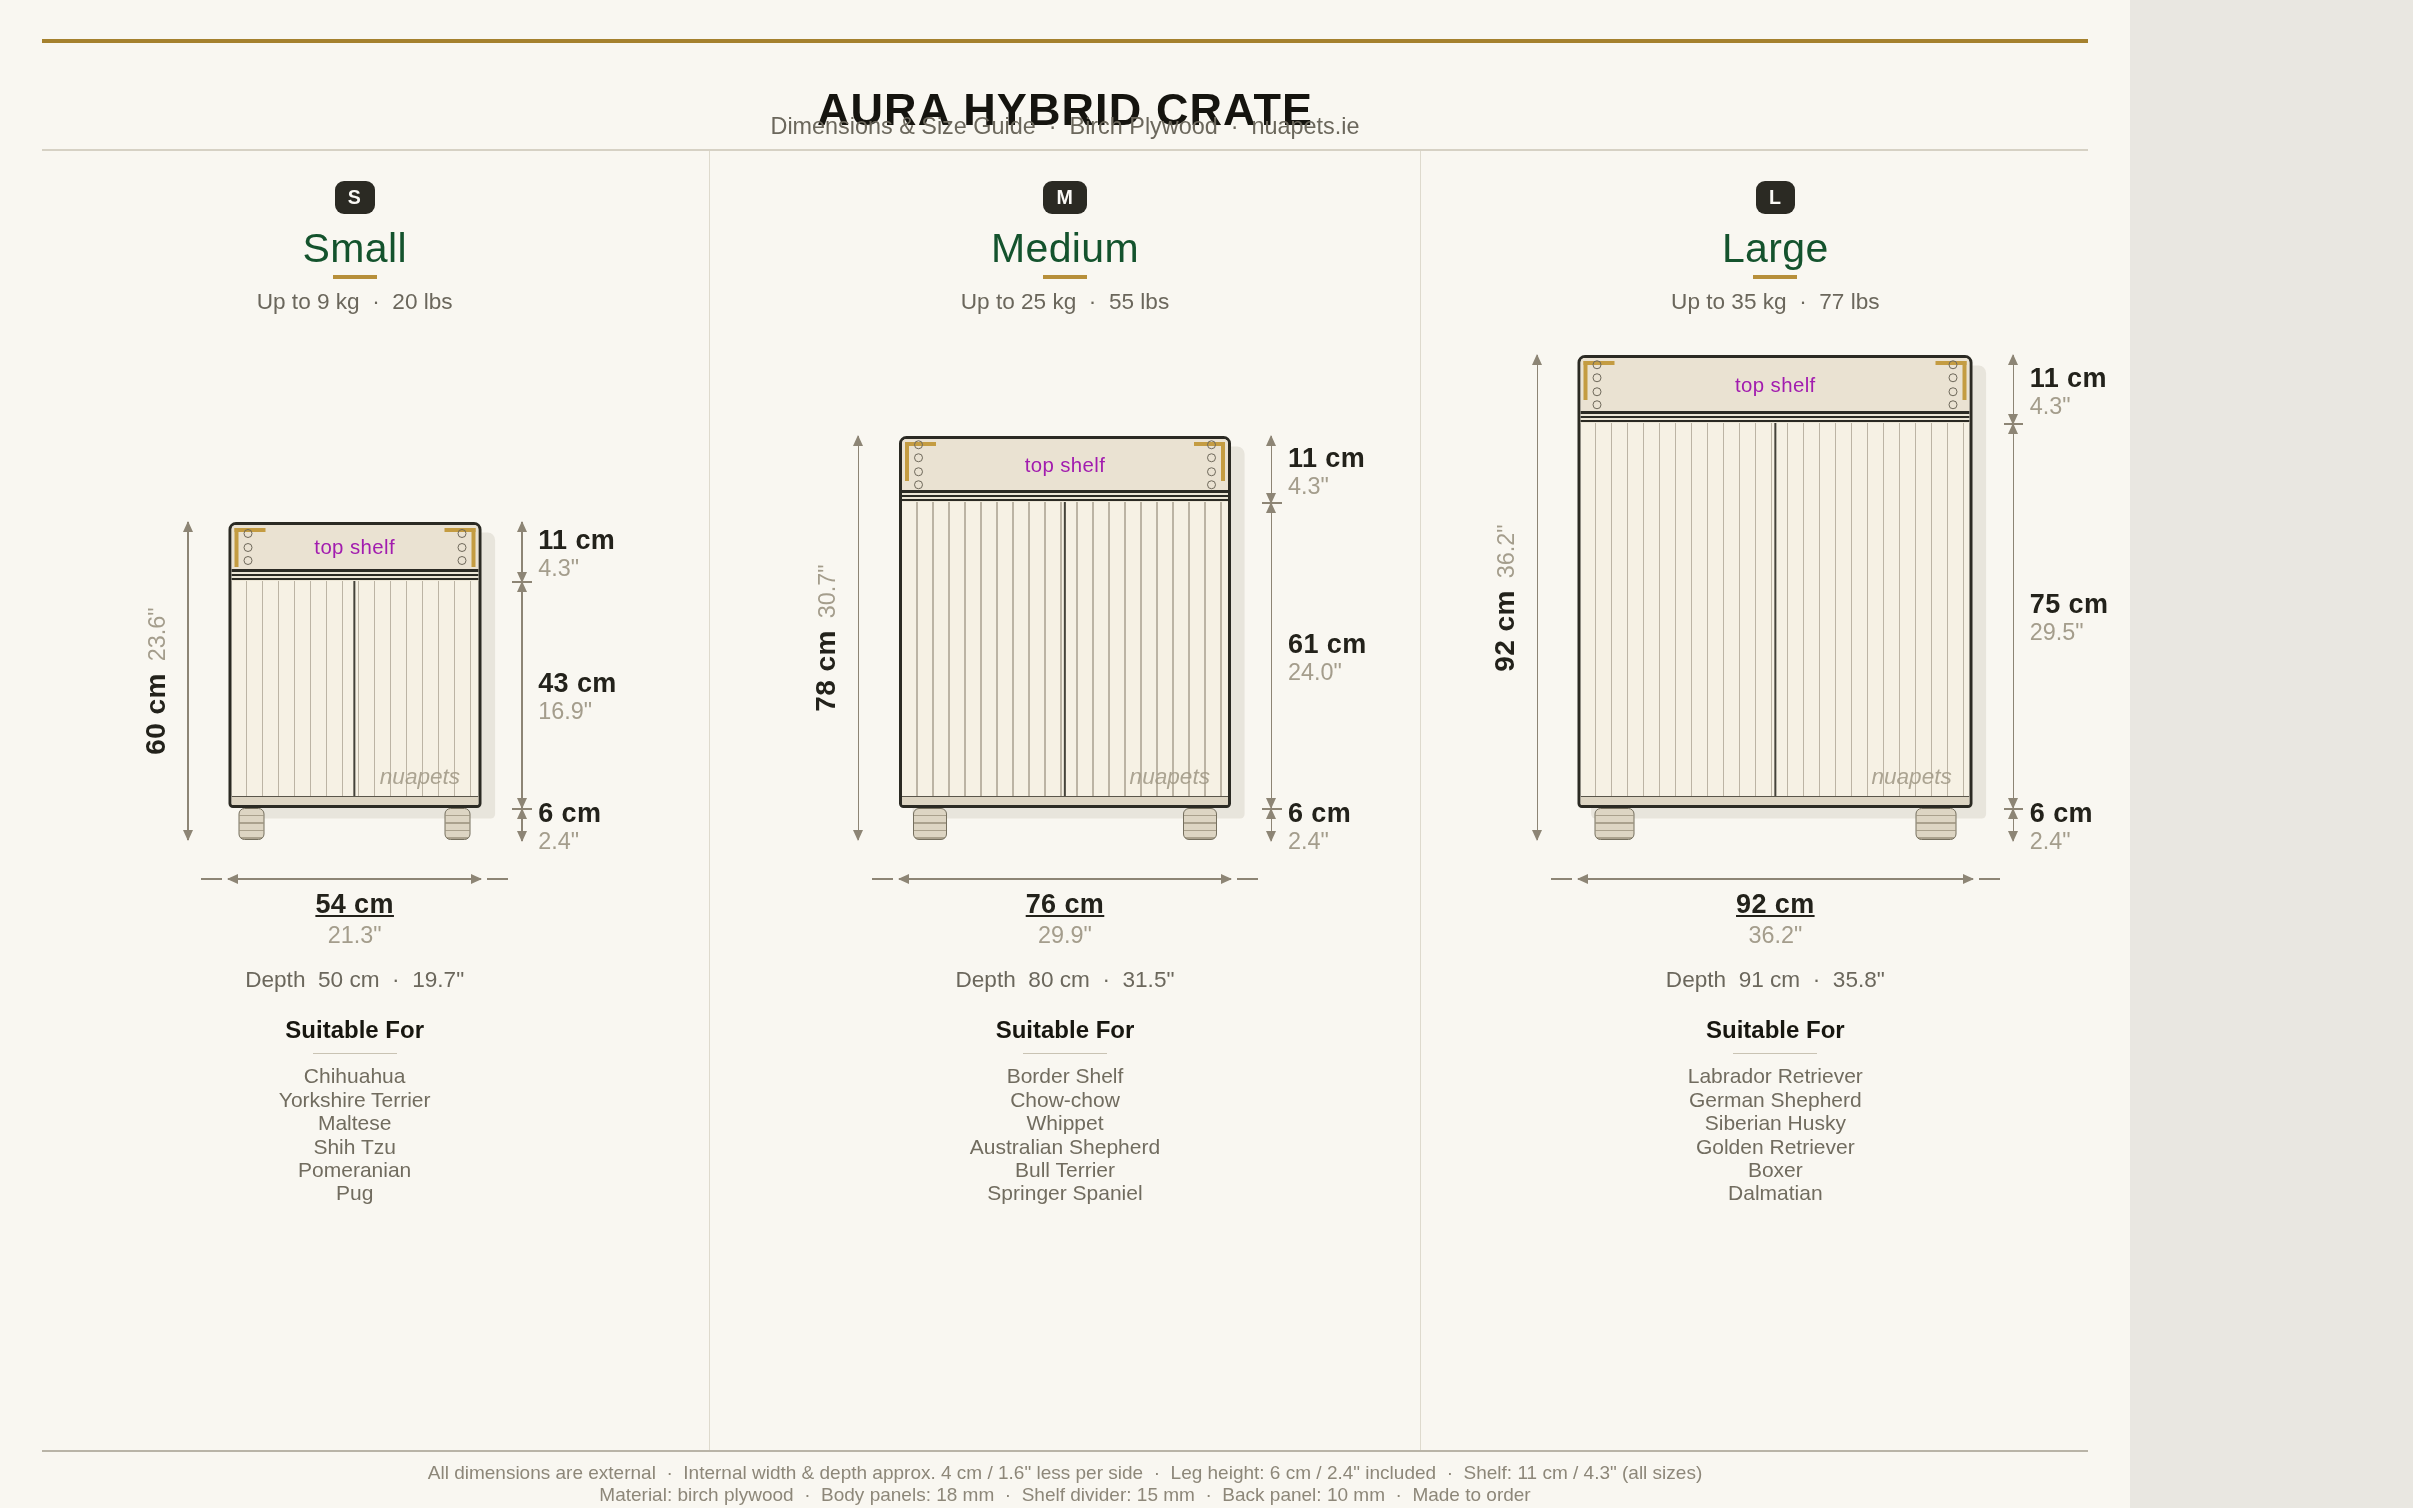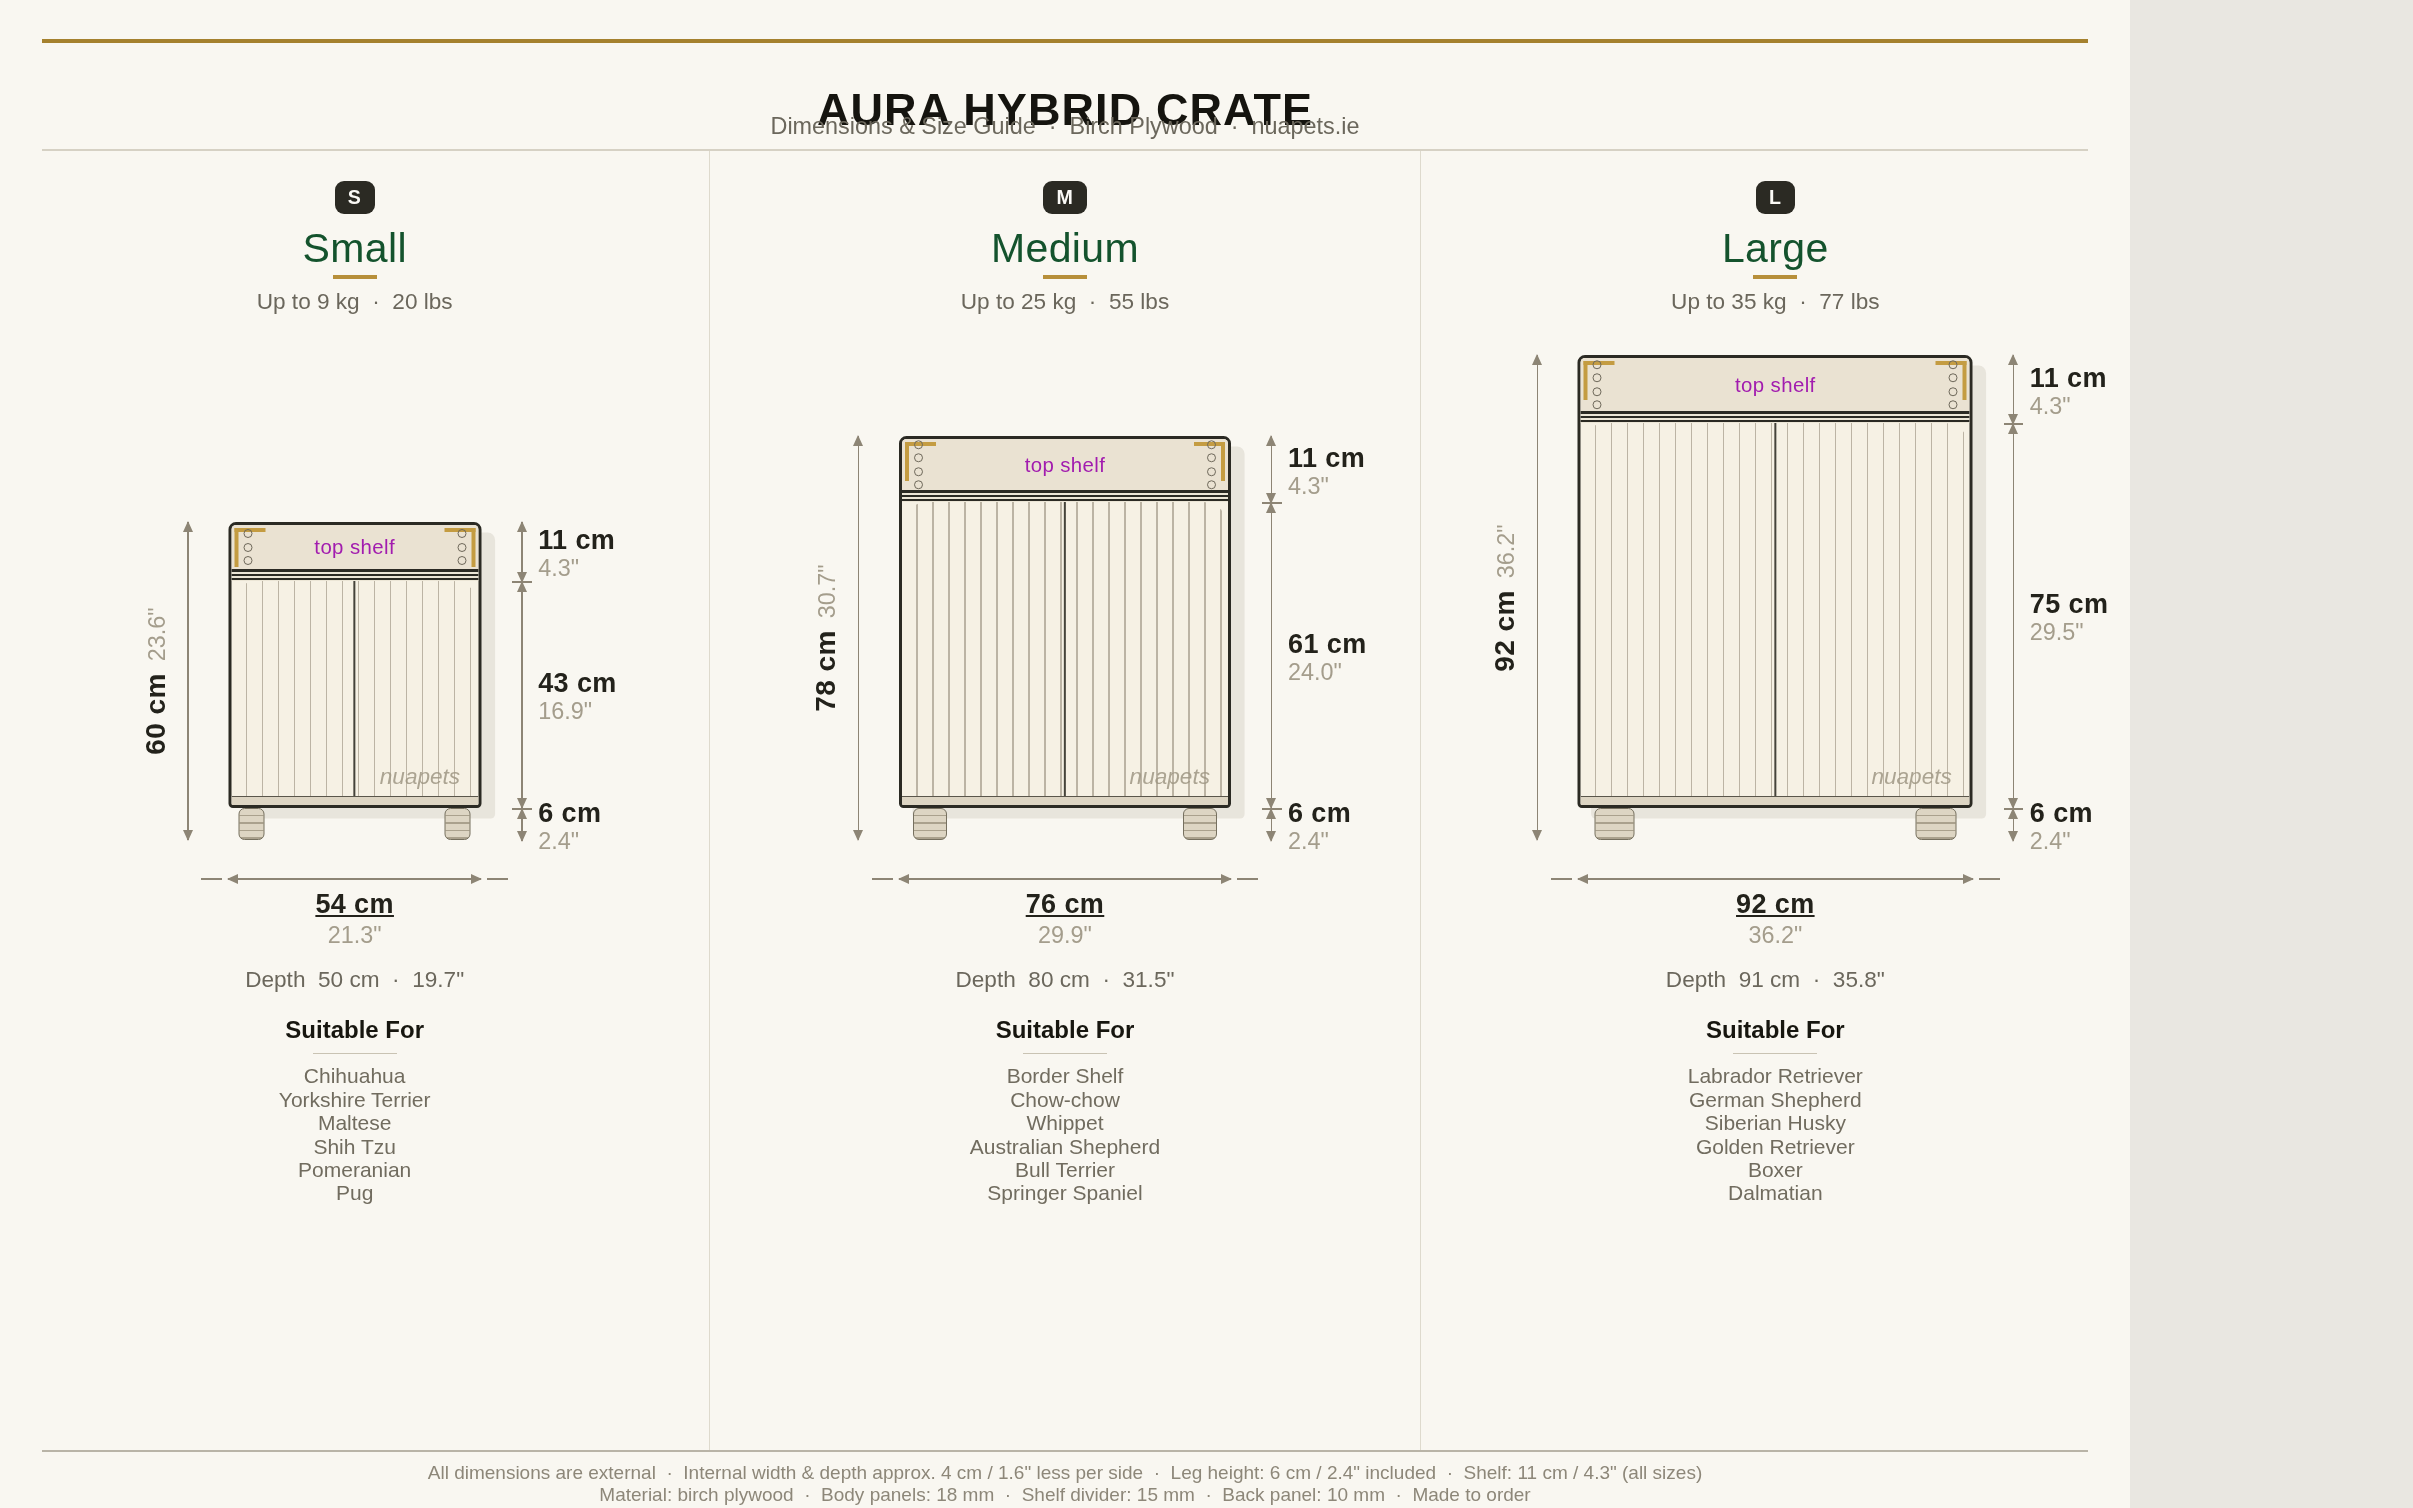--- a/index.html
+++ b/index.html
@@ -42,21 +42,21 @@
   .holes{position:absolute;top:50%;transform:translateY(-50%);display:grid;gap:4.5px;}
   .holes-l{left:12px;}.holes-r{right:12px;}
   .holes i{display:block;width:9px;height:9px;border:1.5px solid #6e685a;border-radius:50%;
     box-sizing:border-box;background:transparent;}
   .bk{position:absolute;width:27px;height:35px;}
   .bk-l{left:3px;top:3px;border-left:4.5px solid #c49c42;border-top:4.5px solid #c49c42;}
   .bk-r{right:3px;top:3px;border-right:4.5px solid #c49c42;border-top:4.5px solid #c49c42;}
   .slits{flex:none;height:12px;box-sizing:border-box;border-top:1.5px solid #2b2a23;
     background:repeating-linear-gradient(180deg,#2b2a23 0 1.9px,#ece6d6 1.9px 4.1px);}
   .bodyp{flex:1;position:relative;
-    background-image:repeating-linear-gradient(90deg,transparent 0 14.3px,#bcb4a4 14.3px 16px);border-radius:25px;}
+    background-image:repeating-linear-gradient(90deg,transparent 0 14.3px,#bcb4a4 14.3px 16px);}
   .door-split{position:absolute;left:50%;top:0;bottom:9px;width:2.3px;transform:translateX(-50%);
     background:#45433a;}
   .rail{position:absolute;left:0;right:0;bottom:0;height:9px;background:#ddd5c3;
     border-top:1.5px solid #5a564b;box-sizing:border-box;}
   .wm{position:absolute;right:18px;bottom:15px;font-style:italic;font-size:22.6px;color:#9f9784;opacity:.85;}
   .foot{position:absolute;bottom:0;height:32px;width:calc(var(--cw) * .102);
     background:#ddd5c3 repeating-linear-gradient(180deg,transparent 0 6px,#aaa18d 6px 7.5px);
     border:1.5px solid #76705f;border-radius:6px;box-sizing:border-box;}
   .foot-l{left:calc(var(--cw) * .042);}
   .foot-r{right:calc(var(--cw) * .042);}

